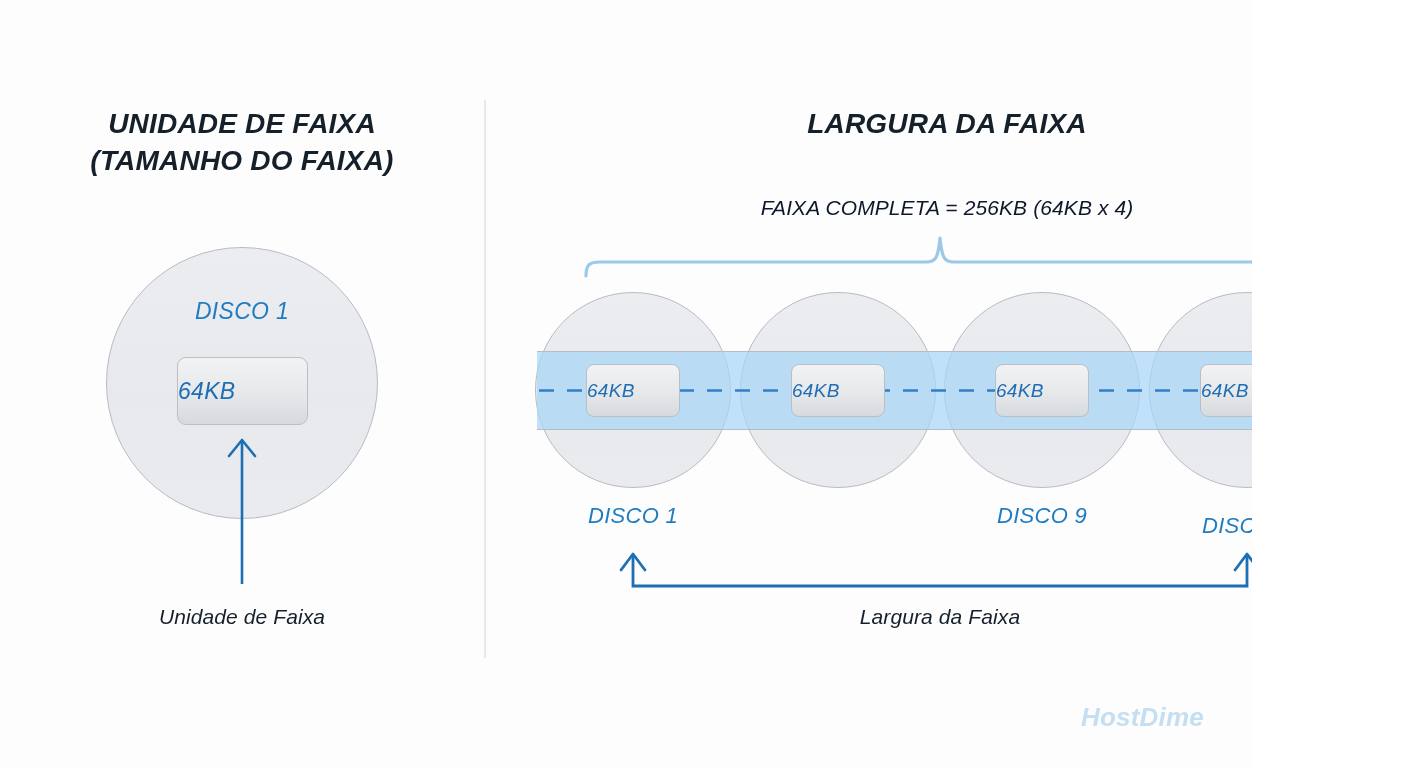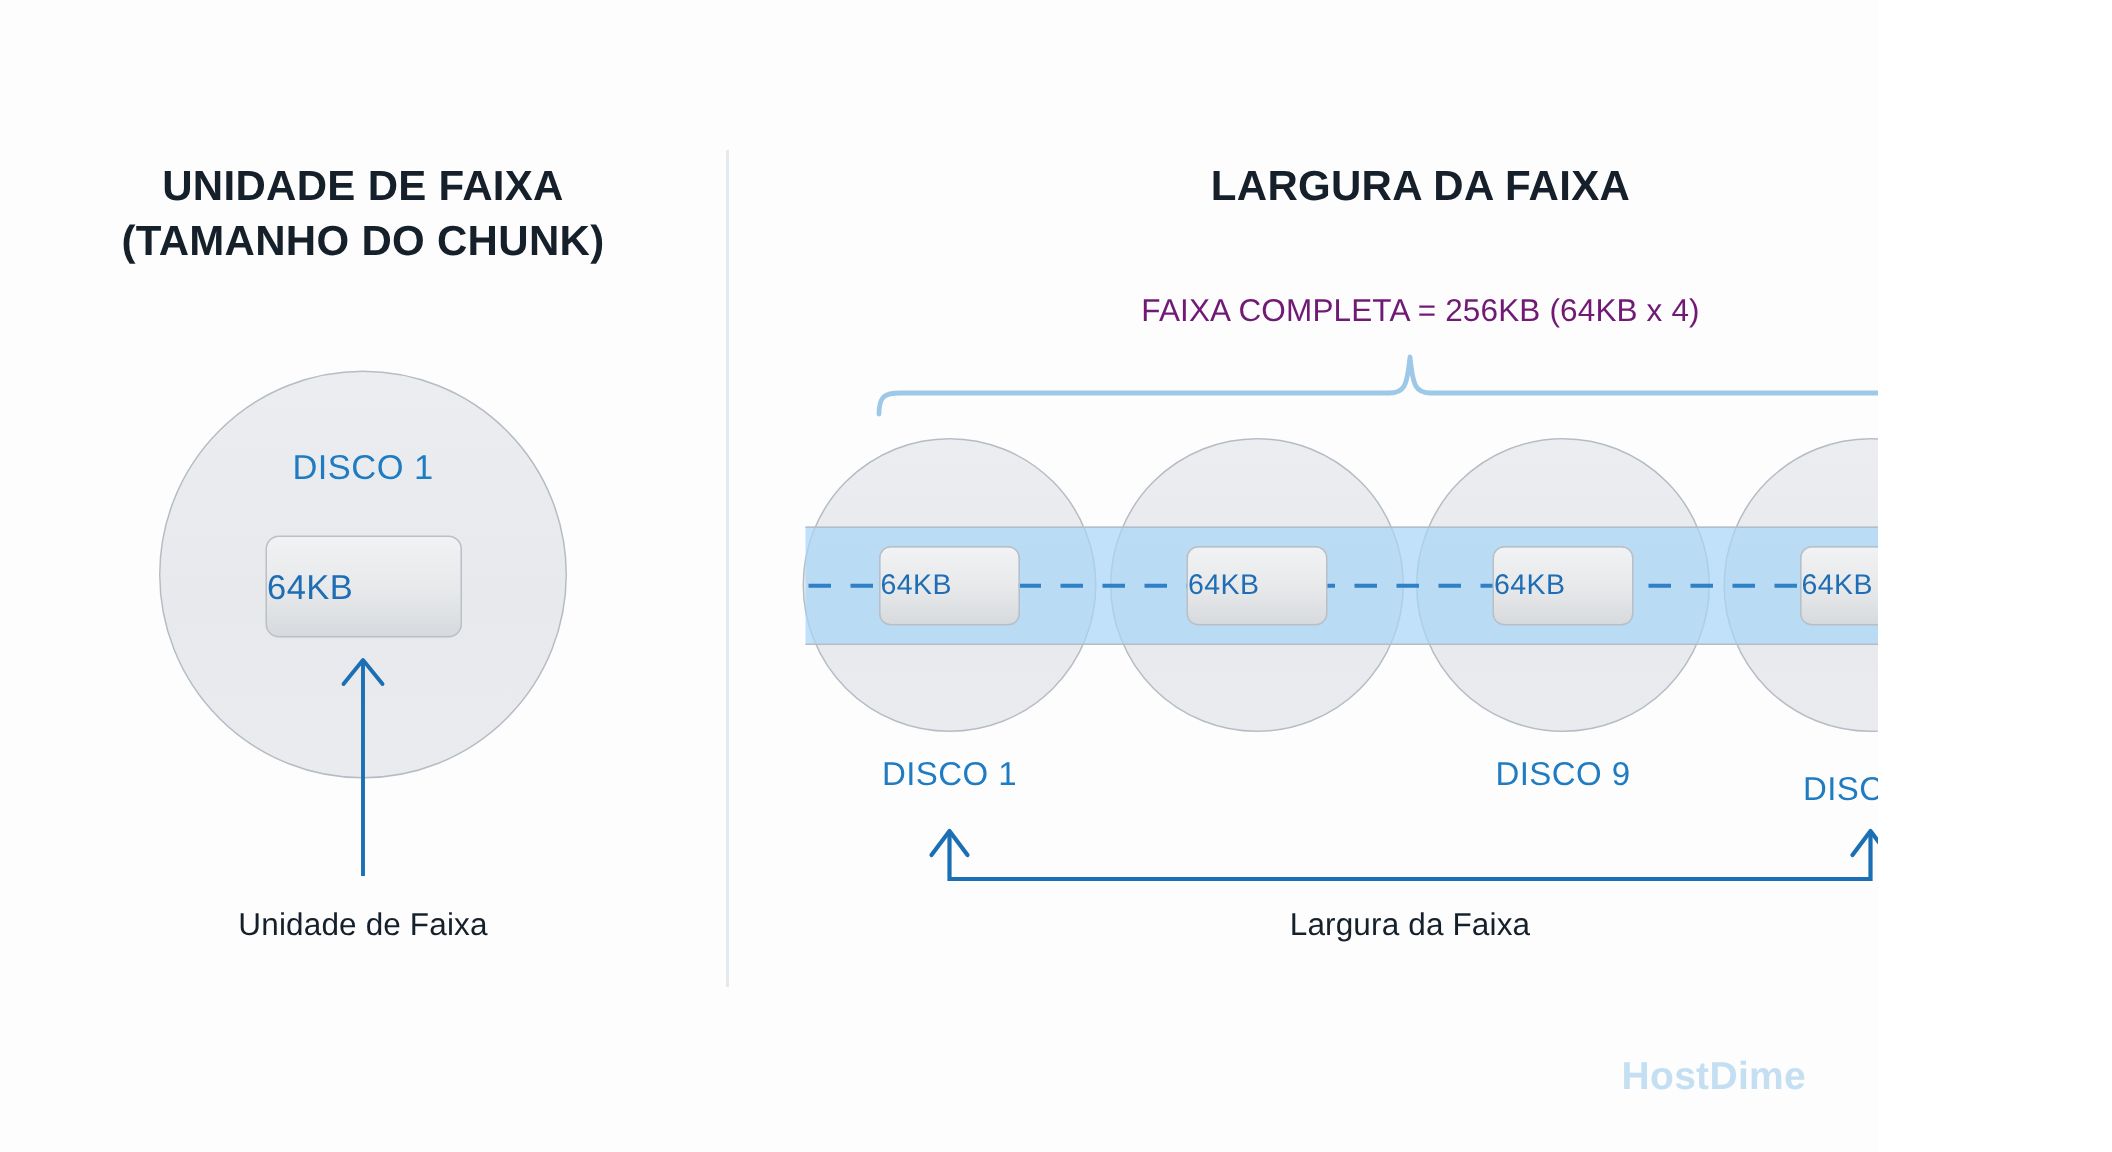--- a/index.html
+++ b/index.html
@@ -10,20 +10,21 @@
   body {
     font-family: "Liberation Sans", sans-serif;
     -webkit-font-smoothing: antialiased;
   }
   #stage {
     position: relative;
     width: 1252px;
     height: 768px;
     background: #fdfdfd;
     overflow: hidden;
+    font-style: italic;
   }
 
   
   .divider {
     position: absolute;
     left: 484px;
     top: 100px;
     width: 2px;
     height: 558px;
     background: #e3e9ed;
@@ -49,21 +50,21 @@
     top: 105px;
     width: 922px;
   }
 
   .full-stripe-label {
     position: absolute;
     left: 486px;
     top: 196px;
     width: 922px;
     text-align: center;
-    color: #701a75;
+    color: #0f172a;
     font-size: 21px;
     letter-spacing: 0.1px;
   }
 
   
   .disc {
     position: absolute;
     border-radius: 50%;
     background: linear-gradient(180deg, #ecedf0 0%, #e7e9ec 55%, #e9ebee 100%);
     border: 1.6px solid #b6bcc4;
@@ -193,21 +194,21 @@
 </style>
 </head>
 <body>
 
 <div id="stage">
 
   <div class="divider"></div>
 
   <div class="panel-title" id="left-title">
     <div>UNIDADE DE FAIXA</div>
-    <div>(TAMANHO DO CHUNK)</div>
+    <div>(TAMANHO DO FAIXA)</div>
   </div>
 
   <div class="disc" id="disc-left"></div>
   <div id="disc-left-label">DISCO 1</div>
   <div class="chunk" id="chunk-left">64KB</div>
 
   <div class="label-bottom" id="left-bottom-label">Unidade de Faixa</div>
 
   <div class="panel-title" id="right-title">LARGURA DA FAIXA</div>
   <div class="full-stripe-label">FAIXA COMPLETA = 256KB (64KB x 4)</div>

